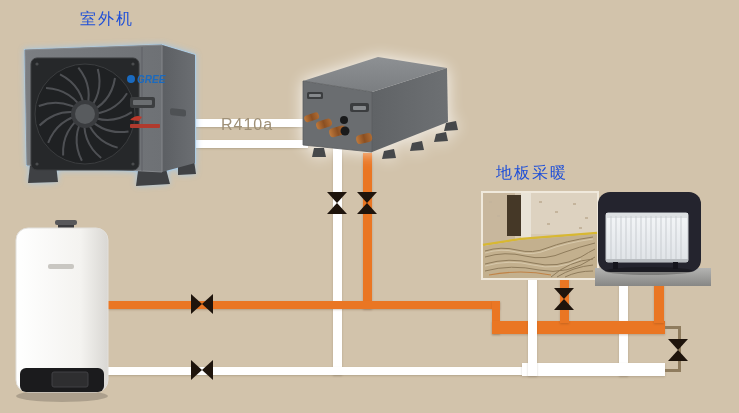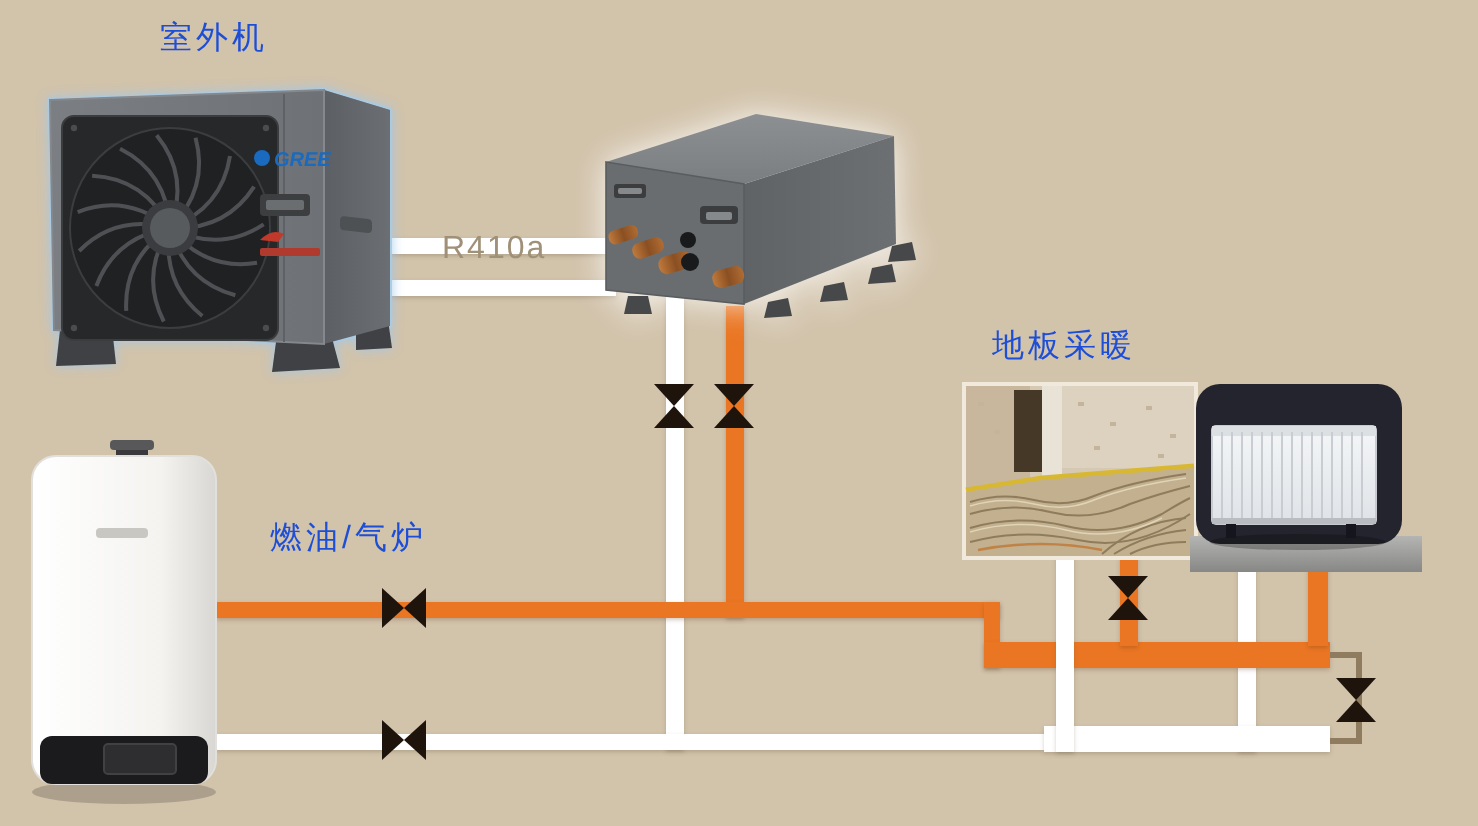--- a/index.html
+++ b/index.html
@@ -274,16 +274,15 @@
       <rect x="13" y="23" width="82" height="5" fill="#dde0e3"></rect>
       <path d="M18,26V70M23,26V70M28,26V70M33,26V70M38,26V70M43,26V70M48,26V70M53,26V70M58,26V70M63,26V70M68,26V70M73,26V70M78,26V70M83,26V70M88,26V70" stroke="#c9cdd1" stroke-width="1"></path>
       <rect x="13" y="69" width="82" height="3" fill="#b9bdc1"></rect>
       <rect x="20" y="72" width="5" height="7" fill="#15151d"></rect>
       <rect x="80" y="72" width="5" height="7" fill="#15151d"></rect>
     </g>
   </svg>
 
   <div class="label" style="left:80px;top:9px;">室外机</div>
   <div class="label small" style="left:221px;top:100px;margin-top:16px;">R410a</div>
-  <div class="label" style="left:135px;top:259px;">燃油/气炉</div>
   <div class="label" style="left:486px;top:163px;margin-left:10px;">地板采暖</div>
 
 </div>
 
 </body></html>

